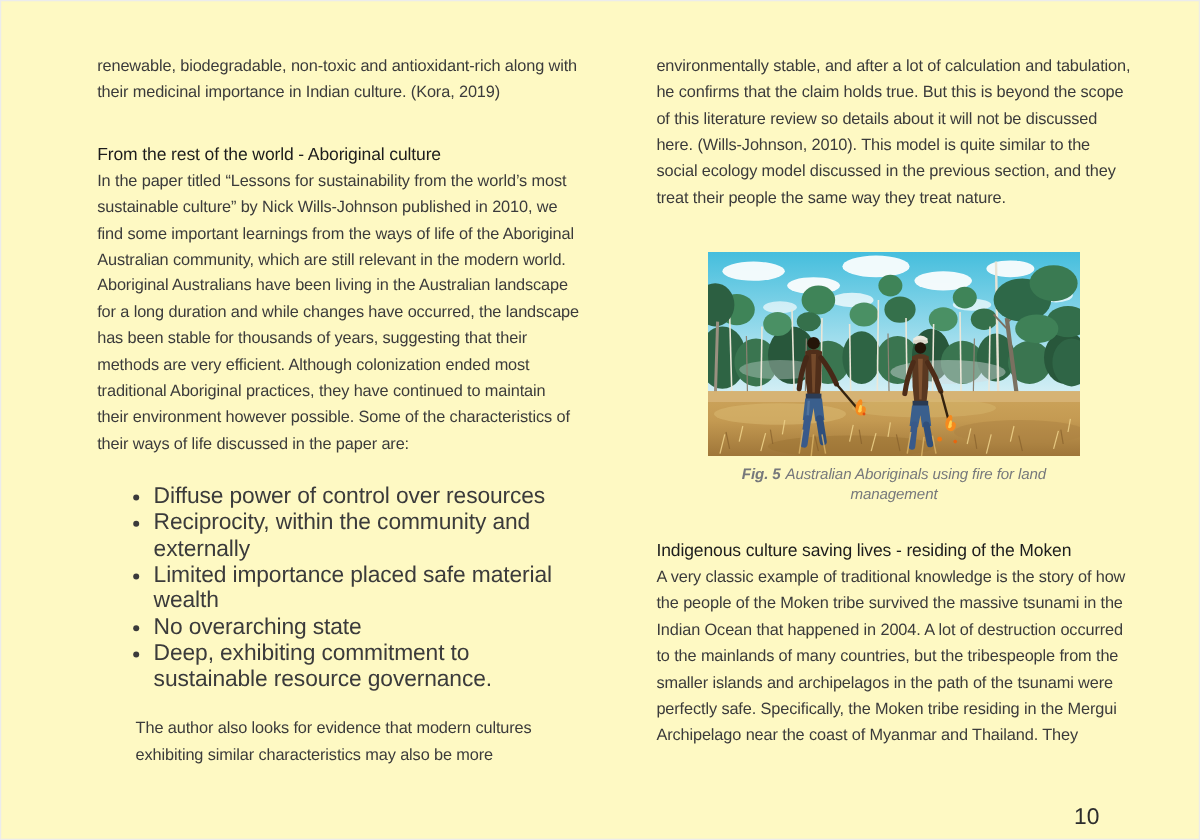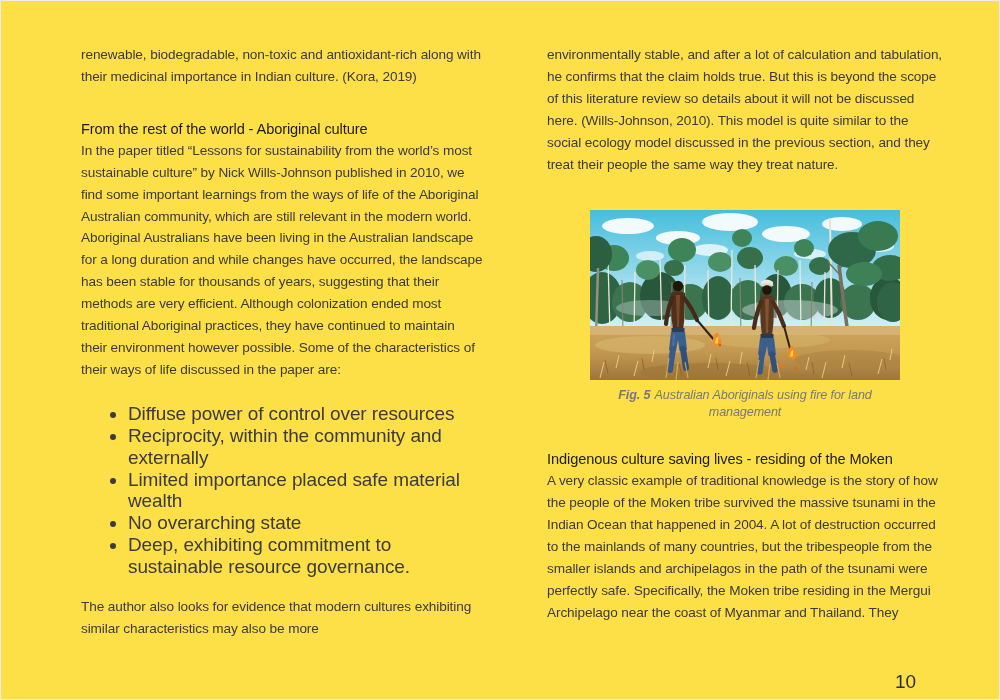--- a/index.html
+++ b/index.html
@@ -2,42 +2,42 @@
 <html><head>
 <meta charset="utf-8">
 <style>
   html,body{margin:0;padding:0;}
   body{
     width:1000px;height:700px;position:relative;background:#ffffff;
     font-family:"Liberation Sans","DejaVu Sans",sans-serif;
     overflow:hidden;
   }
   .page{
-    position:absolute;inset:0;background:#fde047;
+    position:absolute;inset:0;background:#fef9c3;
     box-shadow:inset 0 0 0 1px #ececec;
   }
   .col{position:absolute;top:44px;}
   .col-left{left:81px;width:402px;}
   .col-right{left:547px;width:396px;}
   .body-text{
     margin:0;font-size:13.6px;line-height:21.9px;color:#3b3b3b;
     letter-spacing:-0.1px;
   }
   .heading{
     margin:30px 0 0;font-size:14.6px;line-height:22px;font-weight:normal;
     color:#1c1c1c;letter-spacing:-0.1px;
   }
   .col-right .heading{margin-top:27px;}
   .bullets{
     margin:22px 0 0;padding:0 0 0 47px;list-style:disc;
   }
   .bullets li{
     font-size:19px;line-height:21.9px;color:#3b3b3b;letter-spacing:-0.1px;
   }
-  .para-author{margin-top:18px;}
+  .para-author{margin-top:18px;margin-left:32px;}
   .figure{width:310px;margin:35px auto 0;padding:0;}
   .figure svg{display:block;width:310px;height:170px;}
   .caption{
     margin-top:7px;text-align:center;font-style:italic;
     font-size:12.6px;line-height:17px;color:#76787b;letter-spacing:-0.1px;
   }
   .cap-label{font-weight:bold;margin-right:4px;text-align:right;}
   .page-number{
     position:absolute;left:895px;top:671px;font-size:19px;color:#2d2d2d;
   }

